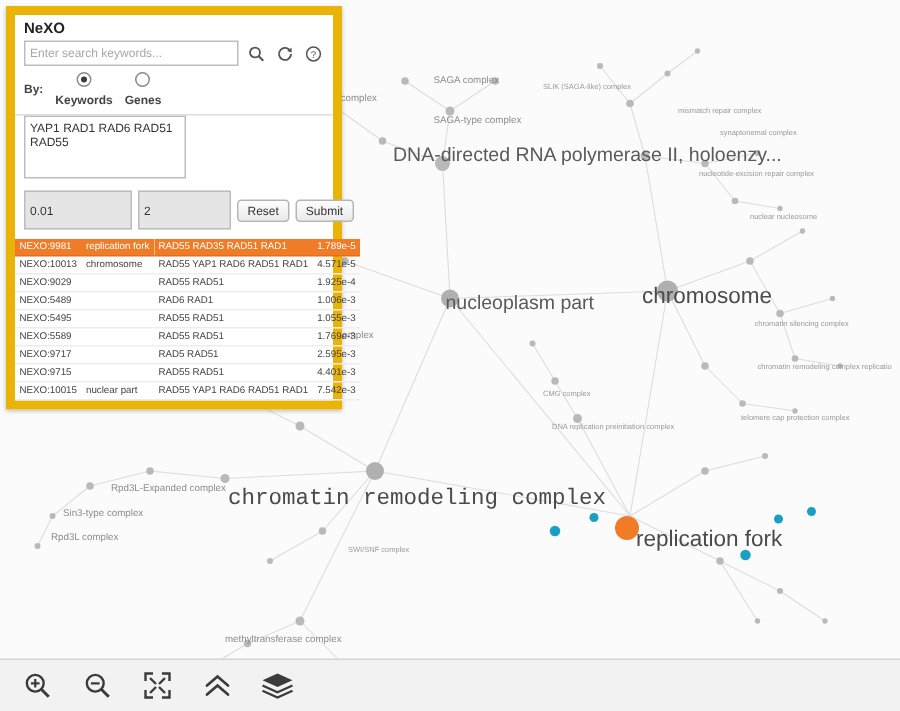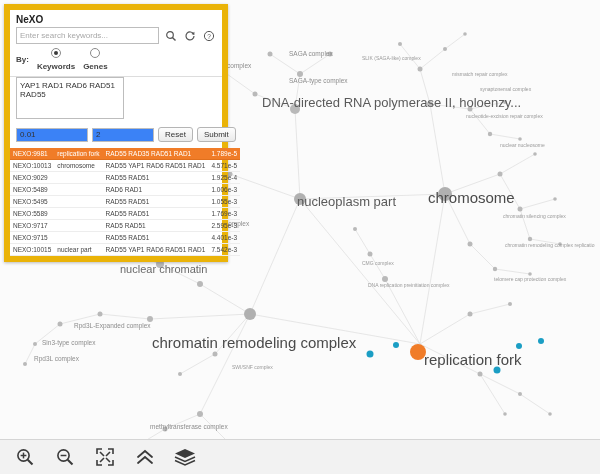--- a/index.html
+++ b/index.html
@@ -65,21 +65,21 @@
   }
   .sep{height:1px;background:#ddd;margin:0;}
   .sec-title{font-size:8.5px;color:#333;padding:5px 6px 3px 6px;}
   .term-box{
     margin:0 6px 6px 6px;height:42px;border:1px solid #bdbdbd;background:#fff;
     font-size:8px;color:#333;padding:3px;box-sizing:border-box;resize:none;
     font-family:"Liberation Sans", sans-serif;overflow:hidden;
   }
   .param-row{display:flex;align-items:center;gap:4px;padding:0 6px 6px 6px;}
   .param-in{
-    height:14px;border:1px solid #bdbdbd;background:#3b82f6;font-size:8px;
+    height:26px;border:1px solid #bdbdbd;background:#e5e5e5;font-size:8px;
     color:#333;padding:0 3px;box-sizing:border-box;
     font-family:"Liberation Sans", sans-serif;
   }
   .p1{width:72px;}
   .p2{width:62px;}
   .btn{
     height:15px;border:1px solid #b5b5b5;border-radius:3px;
     background:linear-gradient(#fdfdfd,#eaeaea);
     font-size:8px;color:#333;padding:0 6px;cursor:pointer;
     font-family:"Liberation Sans", sans-serif;
@@ -266,21 +266,21 @@
         <div class="node-label lbl-xl" style="left: 297px; top: 180px;">nucleoplasm part</div>
         <div class="node-label lbl-xs" style="left: 503px; top: 199px;">chromatin silencing complex</div>
         <div class="node-label lbl-xs" style="left: 150px; top: 196px;">Rpd3L-Expanded complex</div>
         <div class="node-label lbl-s" style="left: 115px; top: 206px;">NuA4/Tip60 histone acetyltransferase complex</div>
         <div class="node-label lbl-xs" style="left: 505px; top: 228px;">chromatin remodeling complex replicatio</div>
         <div class="node-label lbl-xs" style="left: 362px; top: 246px;">CMG complex</div>
         <div class="node-label lbl-l" style="left: 120px; top: 249px;">nuclear chromatin</div>
         <div class="node-label lbl-xs" style="left: 368px; top: 268px;">DNA replication preinitiation complex</div>
         <div class="node-label lbl-xs" style="left: 494px; top: 262px;">telomere cap protection complex</div>
         <div class="node-label lbl-s" style="left: 74px; top: 308px;">Rpd3L-Expanded complex</div>
-        <div class="node-label lbl-xxl" style="left: 152px; top: 320px;">chromatin remodeling complex</div>
+        <div class="node-label lbl-xxl" style="left: 152px; top: 310px; font-family: Liberation Mono, monospace;">chromatin remodeling complex</div>
         <div class="node-label lbl-s" style="left: 42px; top: 325px;">Sin3-type complex</div>
         <div class="node-label lbl-xxl" style="left: 424px; top: 337px;">replication fork</div>
         <div class="node-label lbl-s" style="left: 34px; top: 341px;">Rpd3L complex</div>
         <div class="node-label lbl-xs" style="left: 232px; top: 350px;">SWI/SNF complex</div>
         <div class="node-label lbl-s" style="left: 150px; top: 409px;">methyltransferase complex</div>
         <div class="node-label lbl-s" style="left: 146px; top: 435px;">SET1C/COMPASS complex</div>
       </div>
   </div>
 
   <div id="panel">

